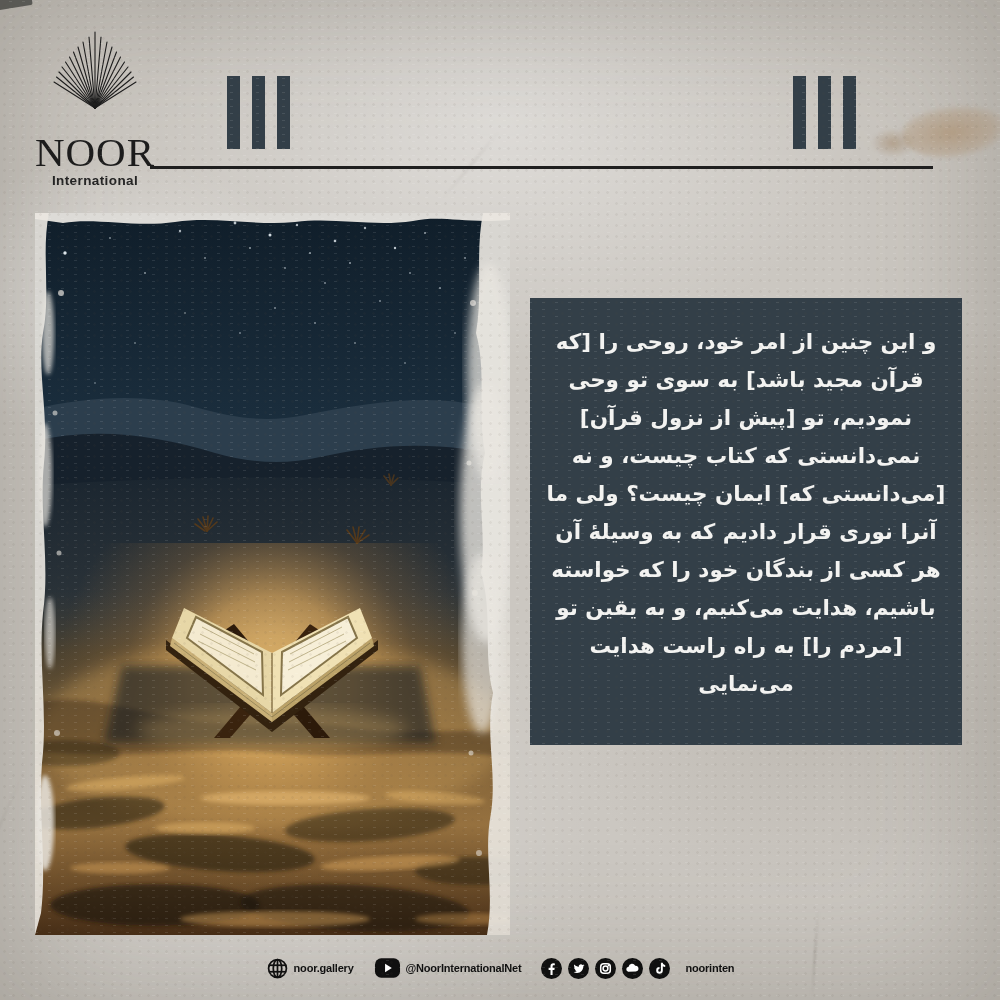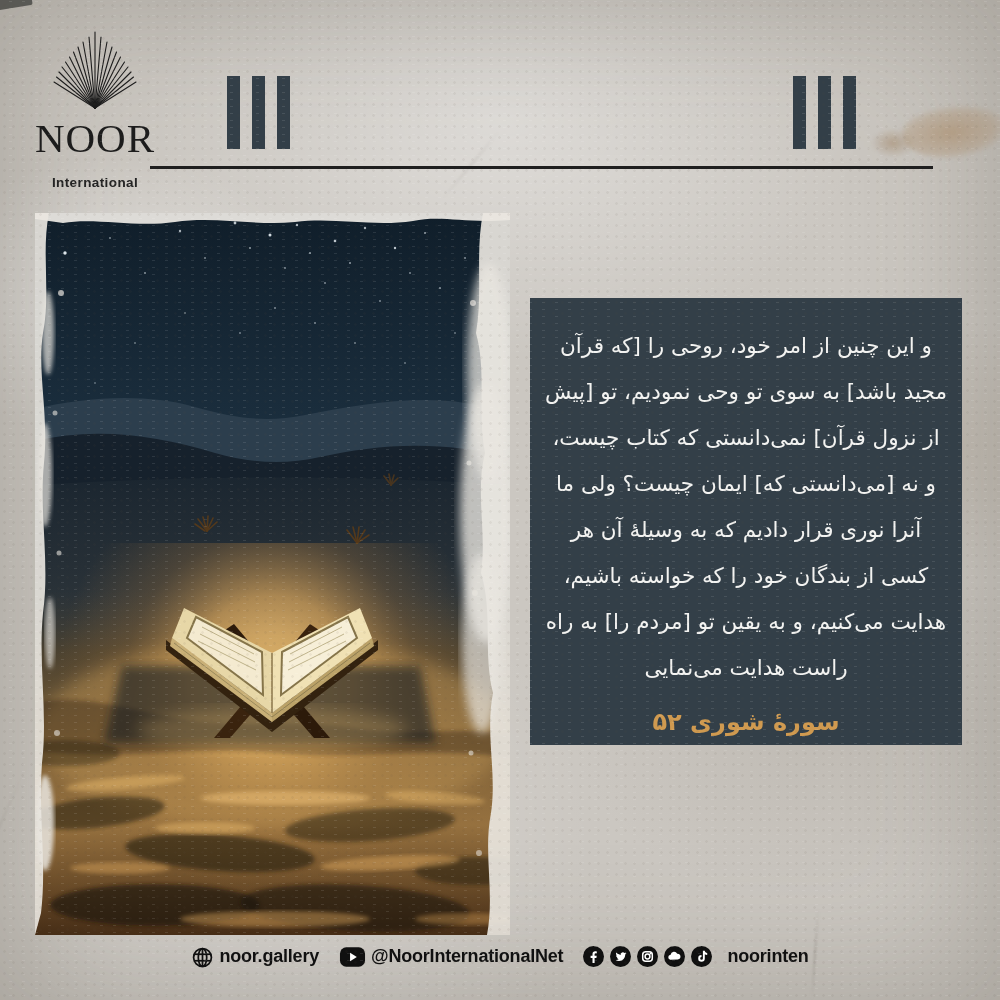--- a/index.html
+++ b/index.html
@@ -39,22 +39,22 @@
     transform:rotate(-9deg);opacity:.85;border-radius:2px;
   }
   .crease{position:absolute;background:linear-gradient(rgba(105,98,90,.0), rgba(105,98,90,.28), rgba(105,98,90,0));filter:blur(1px);}
   .crease.c1{left:-30px;top:760px;width:2px;height:260px;transform:rotate(24deg);}
   .crease.c2{left:814px;top:908px;width:2px;height:92px;transform:rotate(4deg);}
   .crease.c3{left:470px;top:120px;width:2px;height:90px;transform:rotate(40deg);opacity:.5;}
 
   
   .brand{position:absolute;left:28px;top:28px;width:134px;text-align:center;color:#1b1b1b;}
   .brand svg{display:block;margin:0 auto;}
-  .brand-name{font-family:"Liberation Serif", serif;font-size:41px;line-height:40px;letter-spacing:1px;color:#1c1c1c;margin-top:4px;}
-  .brand-sub{font-family:"Liberation Sans", sans-serif;font-size:13.5px;font-weight:bold;letter-spacing:.4px;color:#242424;margin-top:17px;}
+  .brand-name{font-family:"Liberation Serif", serif;font-size:41px;line-height:40px;letter-spacing:1px;color:#1c1c1c;margin-top:18px;}
+  .brand-sub{font-family:"Liberation Sans", sans-serif;font-size:13.5px;font-weight:bold;letter-spacing:.4px;color:#242424;margin-top:1px;}
 
   
   .bars{position:absolute;top:76px;display:flex;gap:12px;}
   .bars-left{left:227px;}
   .bars-right{left:793px;}
   .bar{width:13px;height:73px;background:#333f48;}
   .title-box{
     position:absolute;left:300px;top:76px;width:485px;height:73px;background:#333f48;
     display:flex;align-items:center;justify-content:center;
   }
@@ -69,30 +69,30 @@
     font-size:26px;font-weight:bold;letter-spacing:1px;
   }
 
   
   .painting{position:absolute;left:35px;top:213px;width:475px;height:722px;}
   .painting svg{display:block;}
 
   
   .panel{position:absolute;left:530px;width:432px;background:#333f48;box-sizing:border-box;color:#f3f3f1;}
   .verse-box{top:298px;height:447px;padding:25px 14px 0;}
-  .verse-text{direction:rtl;text-align:center;font-weight:normal;font-size:21.5px;line-height:46px;}
+  .verse-text{direction:rtl;text-align:center;font-weight:bold;font-size:21.5px;line-height:38px;}
   .verse-ref{direction:rtl;text-align:center;font-weight:bold;font-size:24px;margin-top:17px;color:#d09a50;}
   .quote-box{top:773px;height:157px;padding:13px 12px 0;}
   .quote-text{direction:rtl;text-align:center;font-weight:bold;font-size:20px;line-height:36px;white-space:pre-line;}
 
   
   .footer{
     position:absolute;left:0;right:0;top:946px;height:44px;
-    display:flex;align-items:flex-start;justify-content:center;gap:5px;color:#101010;
-    font-family:"Liberation Sans", sans-serif;font-weight:bold;font-size:18px;
+    display:flex;align-items:center;justify-content:center;gap:5px;color:#101010;
+    font-family:"Liberation Sans", sans-serif;font-weight:bold;font-size:11px;
   }
   .footer .gap-s{width:5px;}
   .footer .gap-m{width:10px;}
   .footer .txt{letter-spacing:-.2px;}
   .footer svg{display:block;}
   .soc{display:flex;gap:6px;align-items:center;}
 </style>
 </head>
 <body>
 
@@ -319,21 +319,20 @@
           <circle cx="434" cy="250" r="2.5" opacity=".65"></circle>
         <circle cx="440" cy="380" r="3" opacity=".6"></circle>
           <circle cx="436" cy="540" r="2.5" opacity=".6"></circle>
         <circle cx="444" cy="640" r="3" opacity=".55"></circle>
       </g>
     </svg>
   </div>
 
   <div class="panel verse-box">
     <div class="verse-text">و این چنین از امر خود، روحی را [که قرآن مجید باشد] به سوی تو وحی نمودیم، تو [پیش از نزول قرآن] نمی‌دانستی که کتاب چیست، و نه [می‌دانستی که] ایمان چیست؟ ولی ما آنرا نوری قرار دادیم که به وسیلۀ آن هر کسی از بندگان خود را که خواسته باشیم، هدایت می‌کنیم، و به یقین تو [مردم را] به راه راست هدایت می‌نمایی</div>
-    <div class="verse-ref">سورۀ شوری  ۵۲</div>
   </div>
 
 
   <div class="footer">
     <svg width="23" height="23" viewBox="0 0 24 24">
       <g fill="none" stroke="#101010" stroke-width="1.8">
         <circle cx="12" cy="12" r="9.3"></circle>
         <ellipse cx="12" cy="12" rx="4.4" ry="9.3"></ellipse>
         <line x1="12" y1="2.7" x2="12" y2="21.3"></line>
         <line x1="3" y1="8.6" x2="21" y2="8.6"></line>

